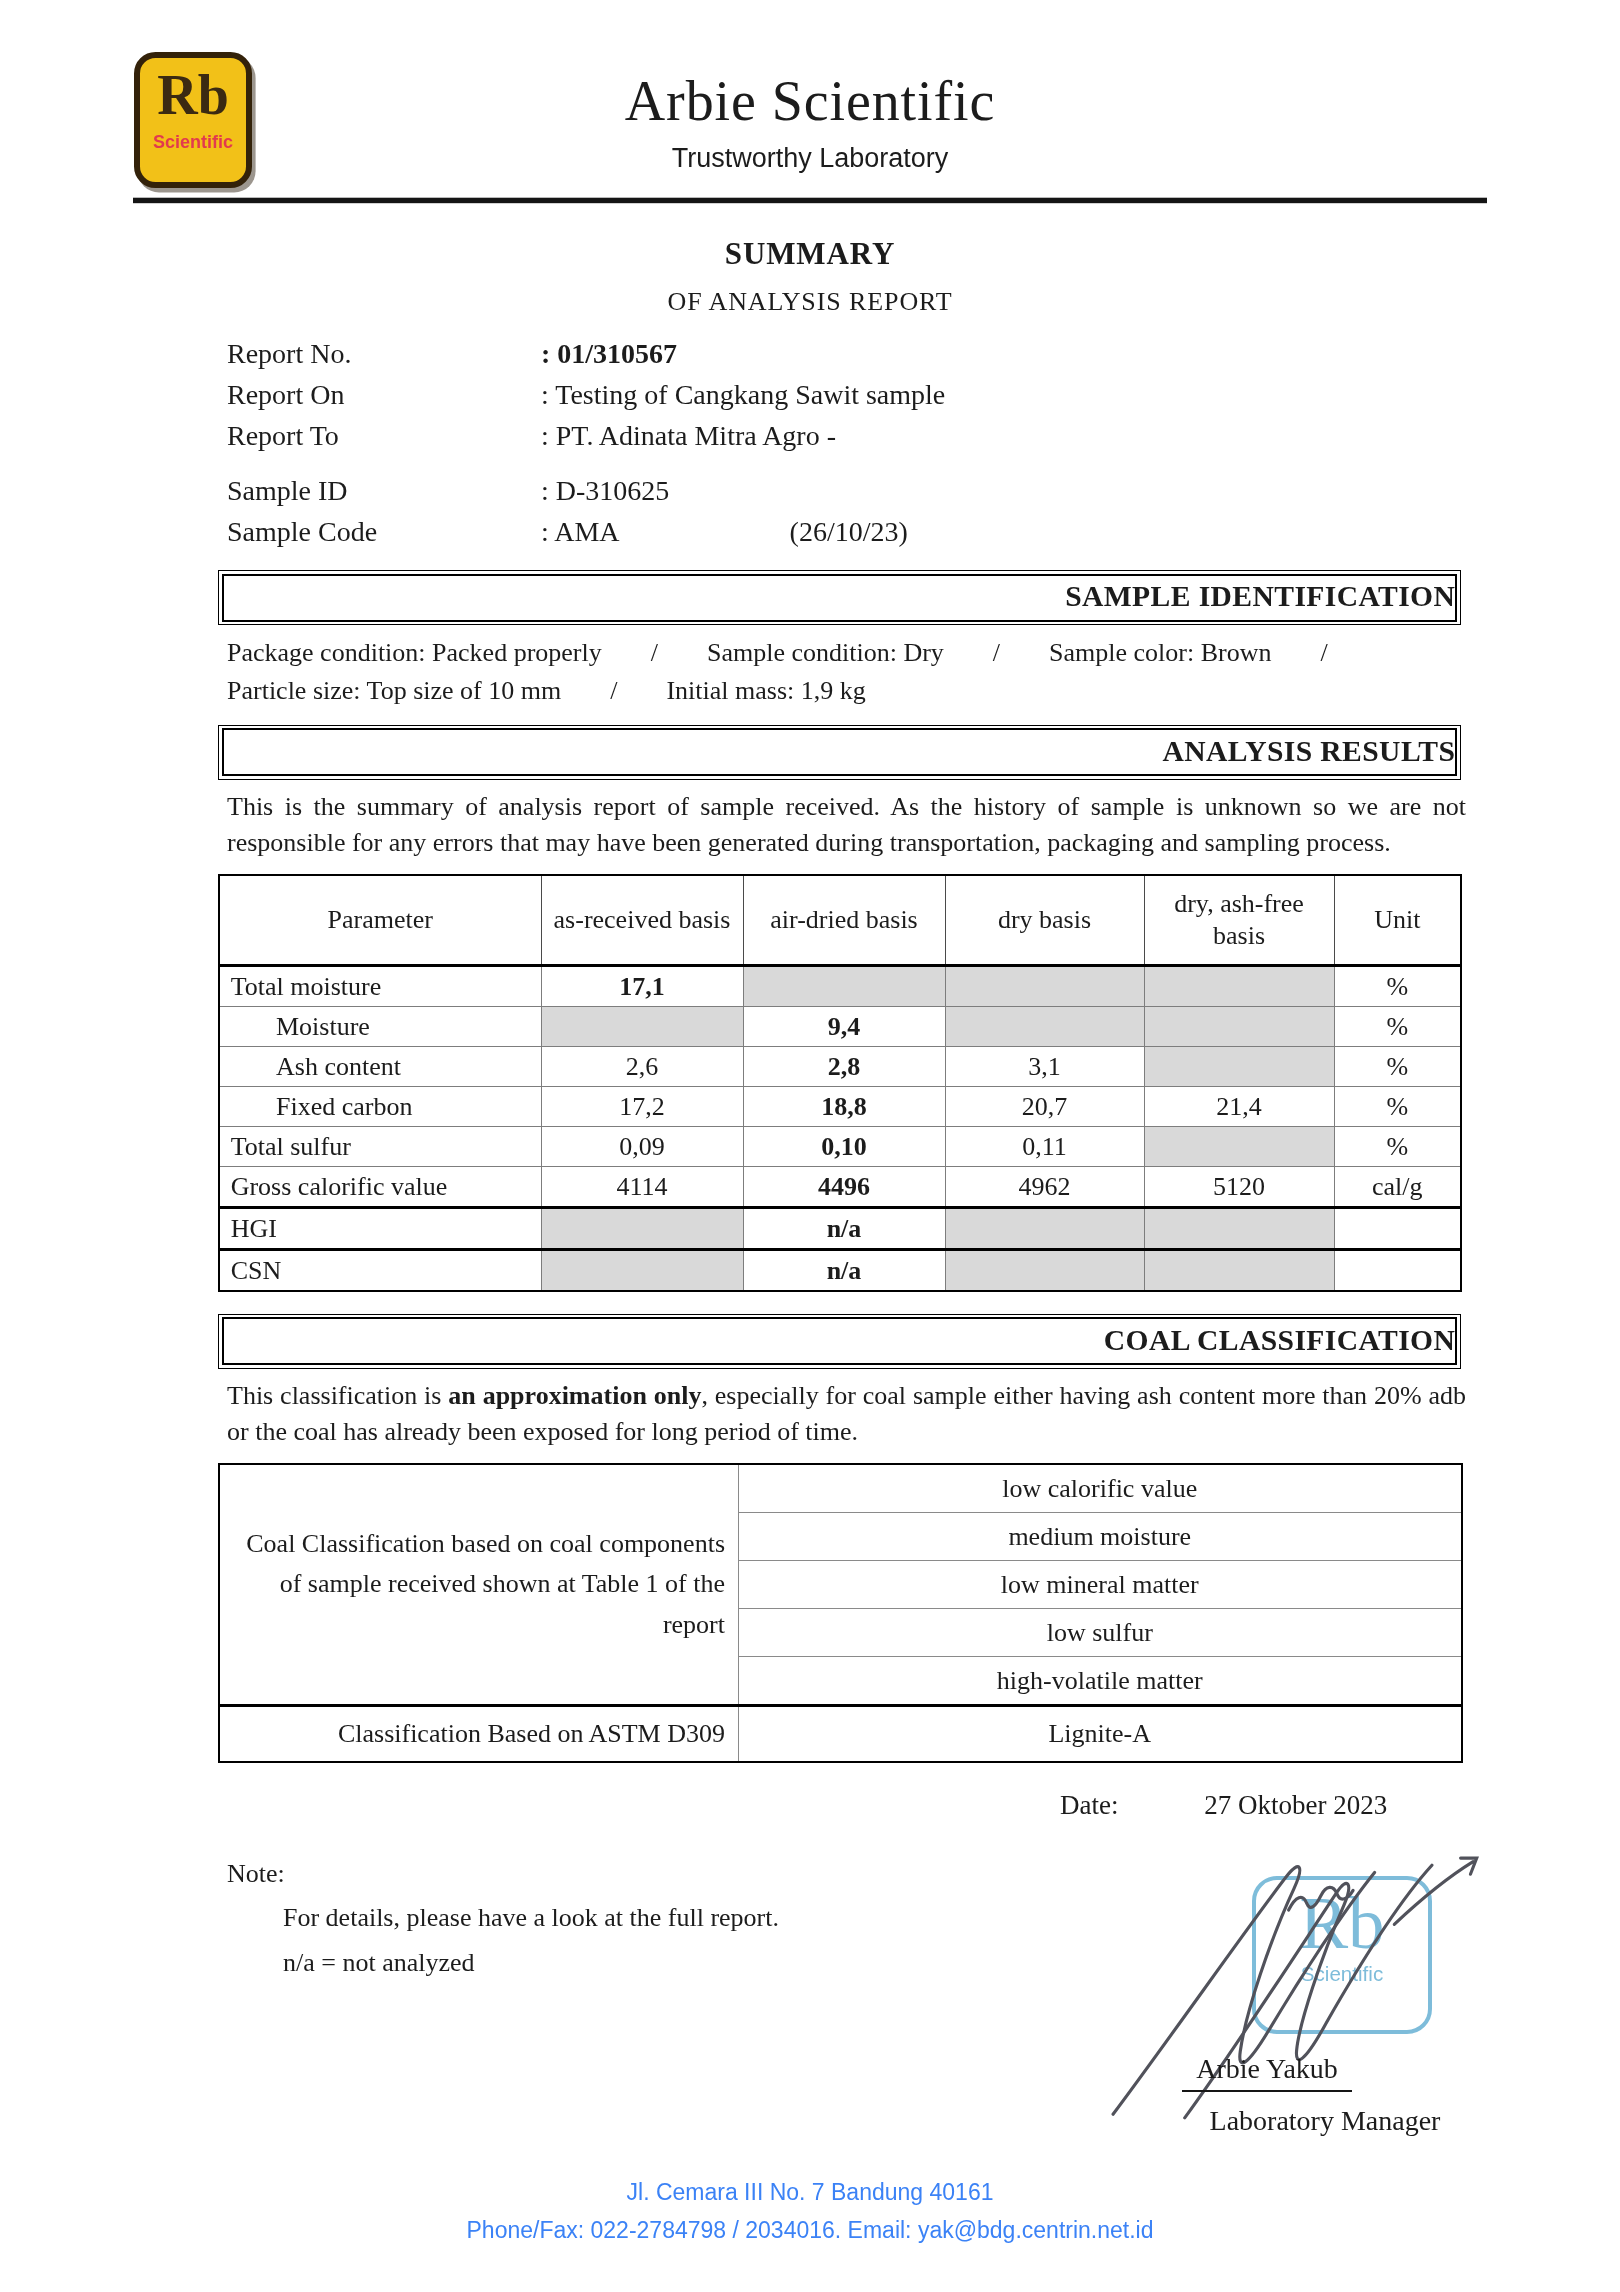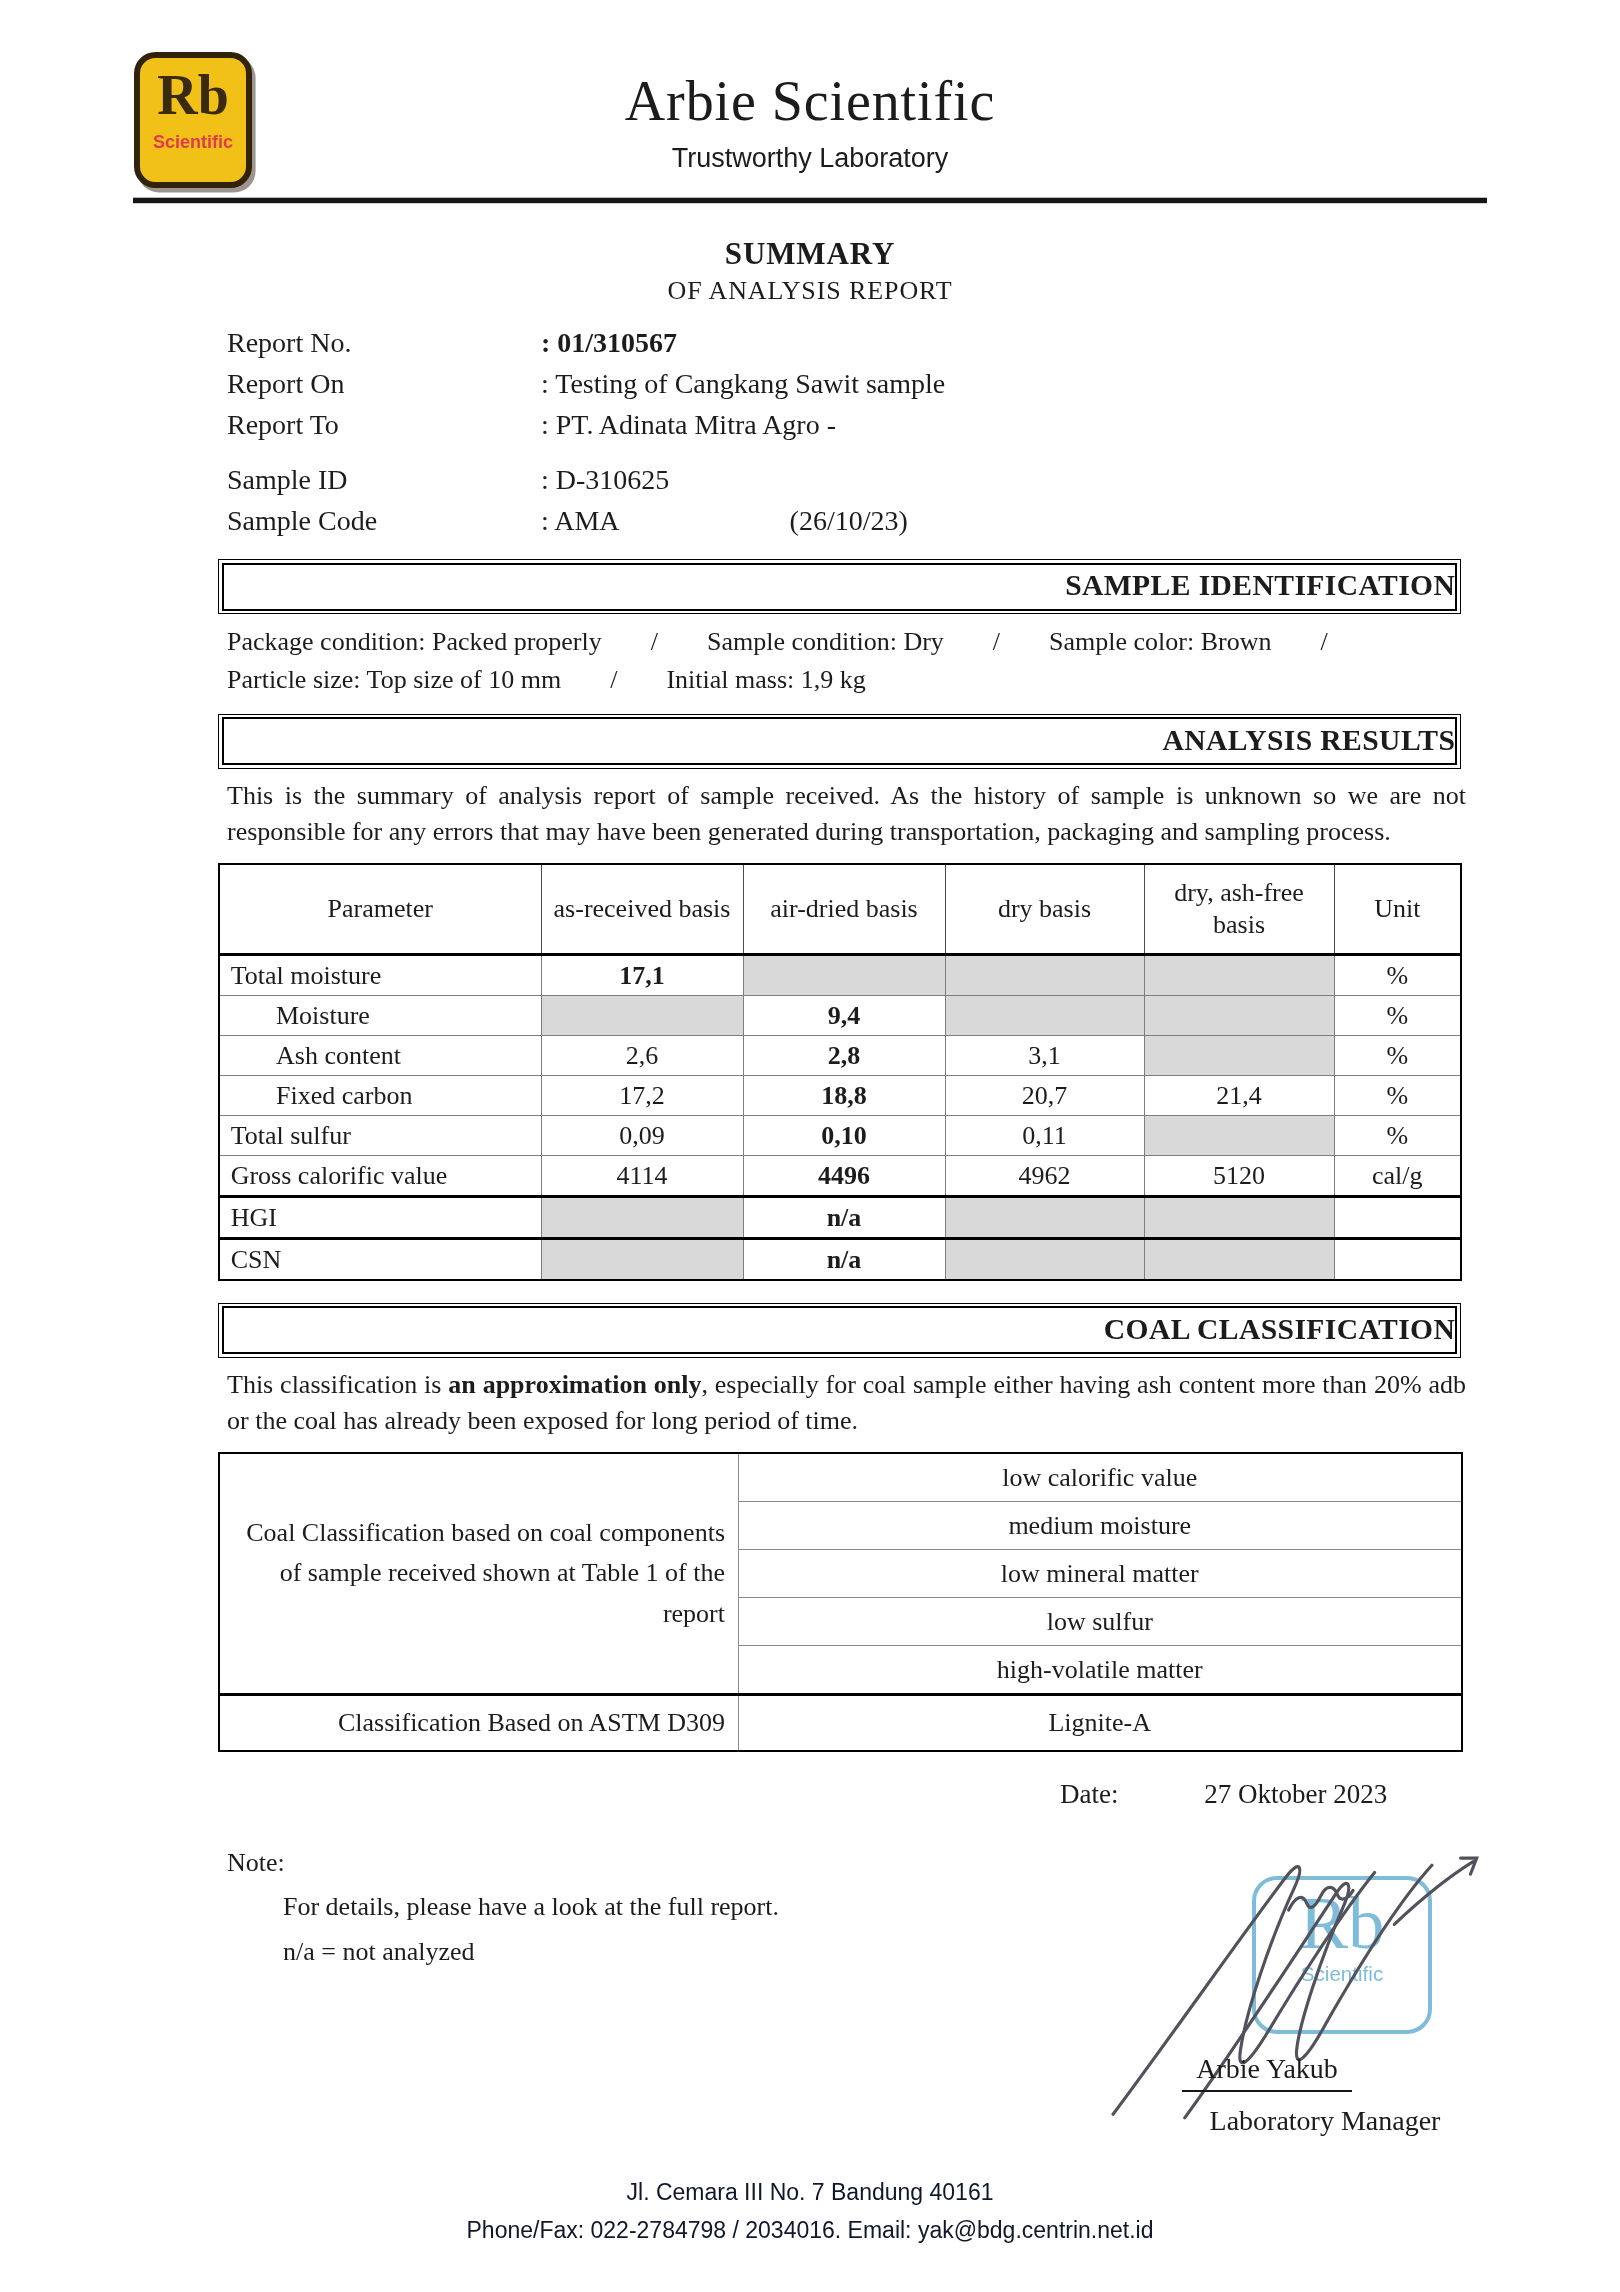--- a/index.html
+++ b/index.html
@@ -16,21 +16,21 @@
             font-family:"Liberation Sans","DejaVu Sans",sans-serif;}
   .masthead{padding-top:71px;text-align:center;}
   .brand-title{font-size:56px;font-weight:400;letter-spacing:0.9px;line-height:1.1;margin:0;}
   .brand-subtitle{font-family:"Liberation Sans","DejaVu Sans",sans-serif;font-size:27px;margin-top:10.7px;}
   .rule{margin:23px 133px 0;height:4.5px;background:#151515;
         border-top:1.8px solid #b9b9b9;border-bottom:1.8px solid #d2d2d2;}
 
   
   .summary{text-align:center;margin-top:32px;}
   .summary-title{font-size:31px;font-weight:700;letter-spacing:0.9px;}
-  .summary-sub{font-size:26px;margin-top:4px;letter-spacing:0.9px;}
+  .summary-sub{font-size:26px;margin-top:15px;letter-spacing:0.9px;}
 
   
   .info{margin:16px 159px 0 227px;font-size:28px;}
   .info-row{line-height:41px;}
   .info-label{display:inline-block;width:314px;}
   .gap-above{margin-top:14.3px;}
   .info-extra{margin-left:170px;}
   .b{font-weight:700;}
 
   
@@ -83,21 +83,21 @@
   .stamp-sub{font-size:20.6px;margin-top:1.8px;font-family:"Liberation Sans","DejaVu Sans",sans-serif;}
   .sig-svg{position:absolute;left:1079px;top:1840px;width:421px;height:287px;}
   .sig-svg path{fill:none;stroke:var(--signature-ink,#51525b);stroke-width:3.5;stroke-linecap:round;}
   .sig-name{position:absolute;left:1182px;top:2053px;width:287px;text-align:left;font-size:28px;}
   .sig-name .name{display:inline-block;border-bottom:2.7px solid #151515;padding:0 14.3px 4.5px;}
   .sig-role{position:absolute;left:1146px;top:2105px;width:358px;text-align:center;font-size:28px;}
 
   
   .footer{position:absolute;left:0;top:2174px;width:100%;text-align:center;
           font-family:"Liberation Sans","DejaVu Sans",sans-serif;font-size:23px;
-          color:#0f172a;line-height:1.65;}
+          color:#3b82f6;line-height:1.65;}
 </style>
 </head>
 <body>
 
 <div class="page">
 
   <div class="logo">
     <div class="logo-rb">Rb</div>
     <div class="logo-sub">Scientific</div>
   </div>

